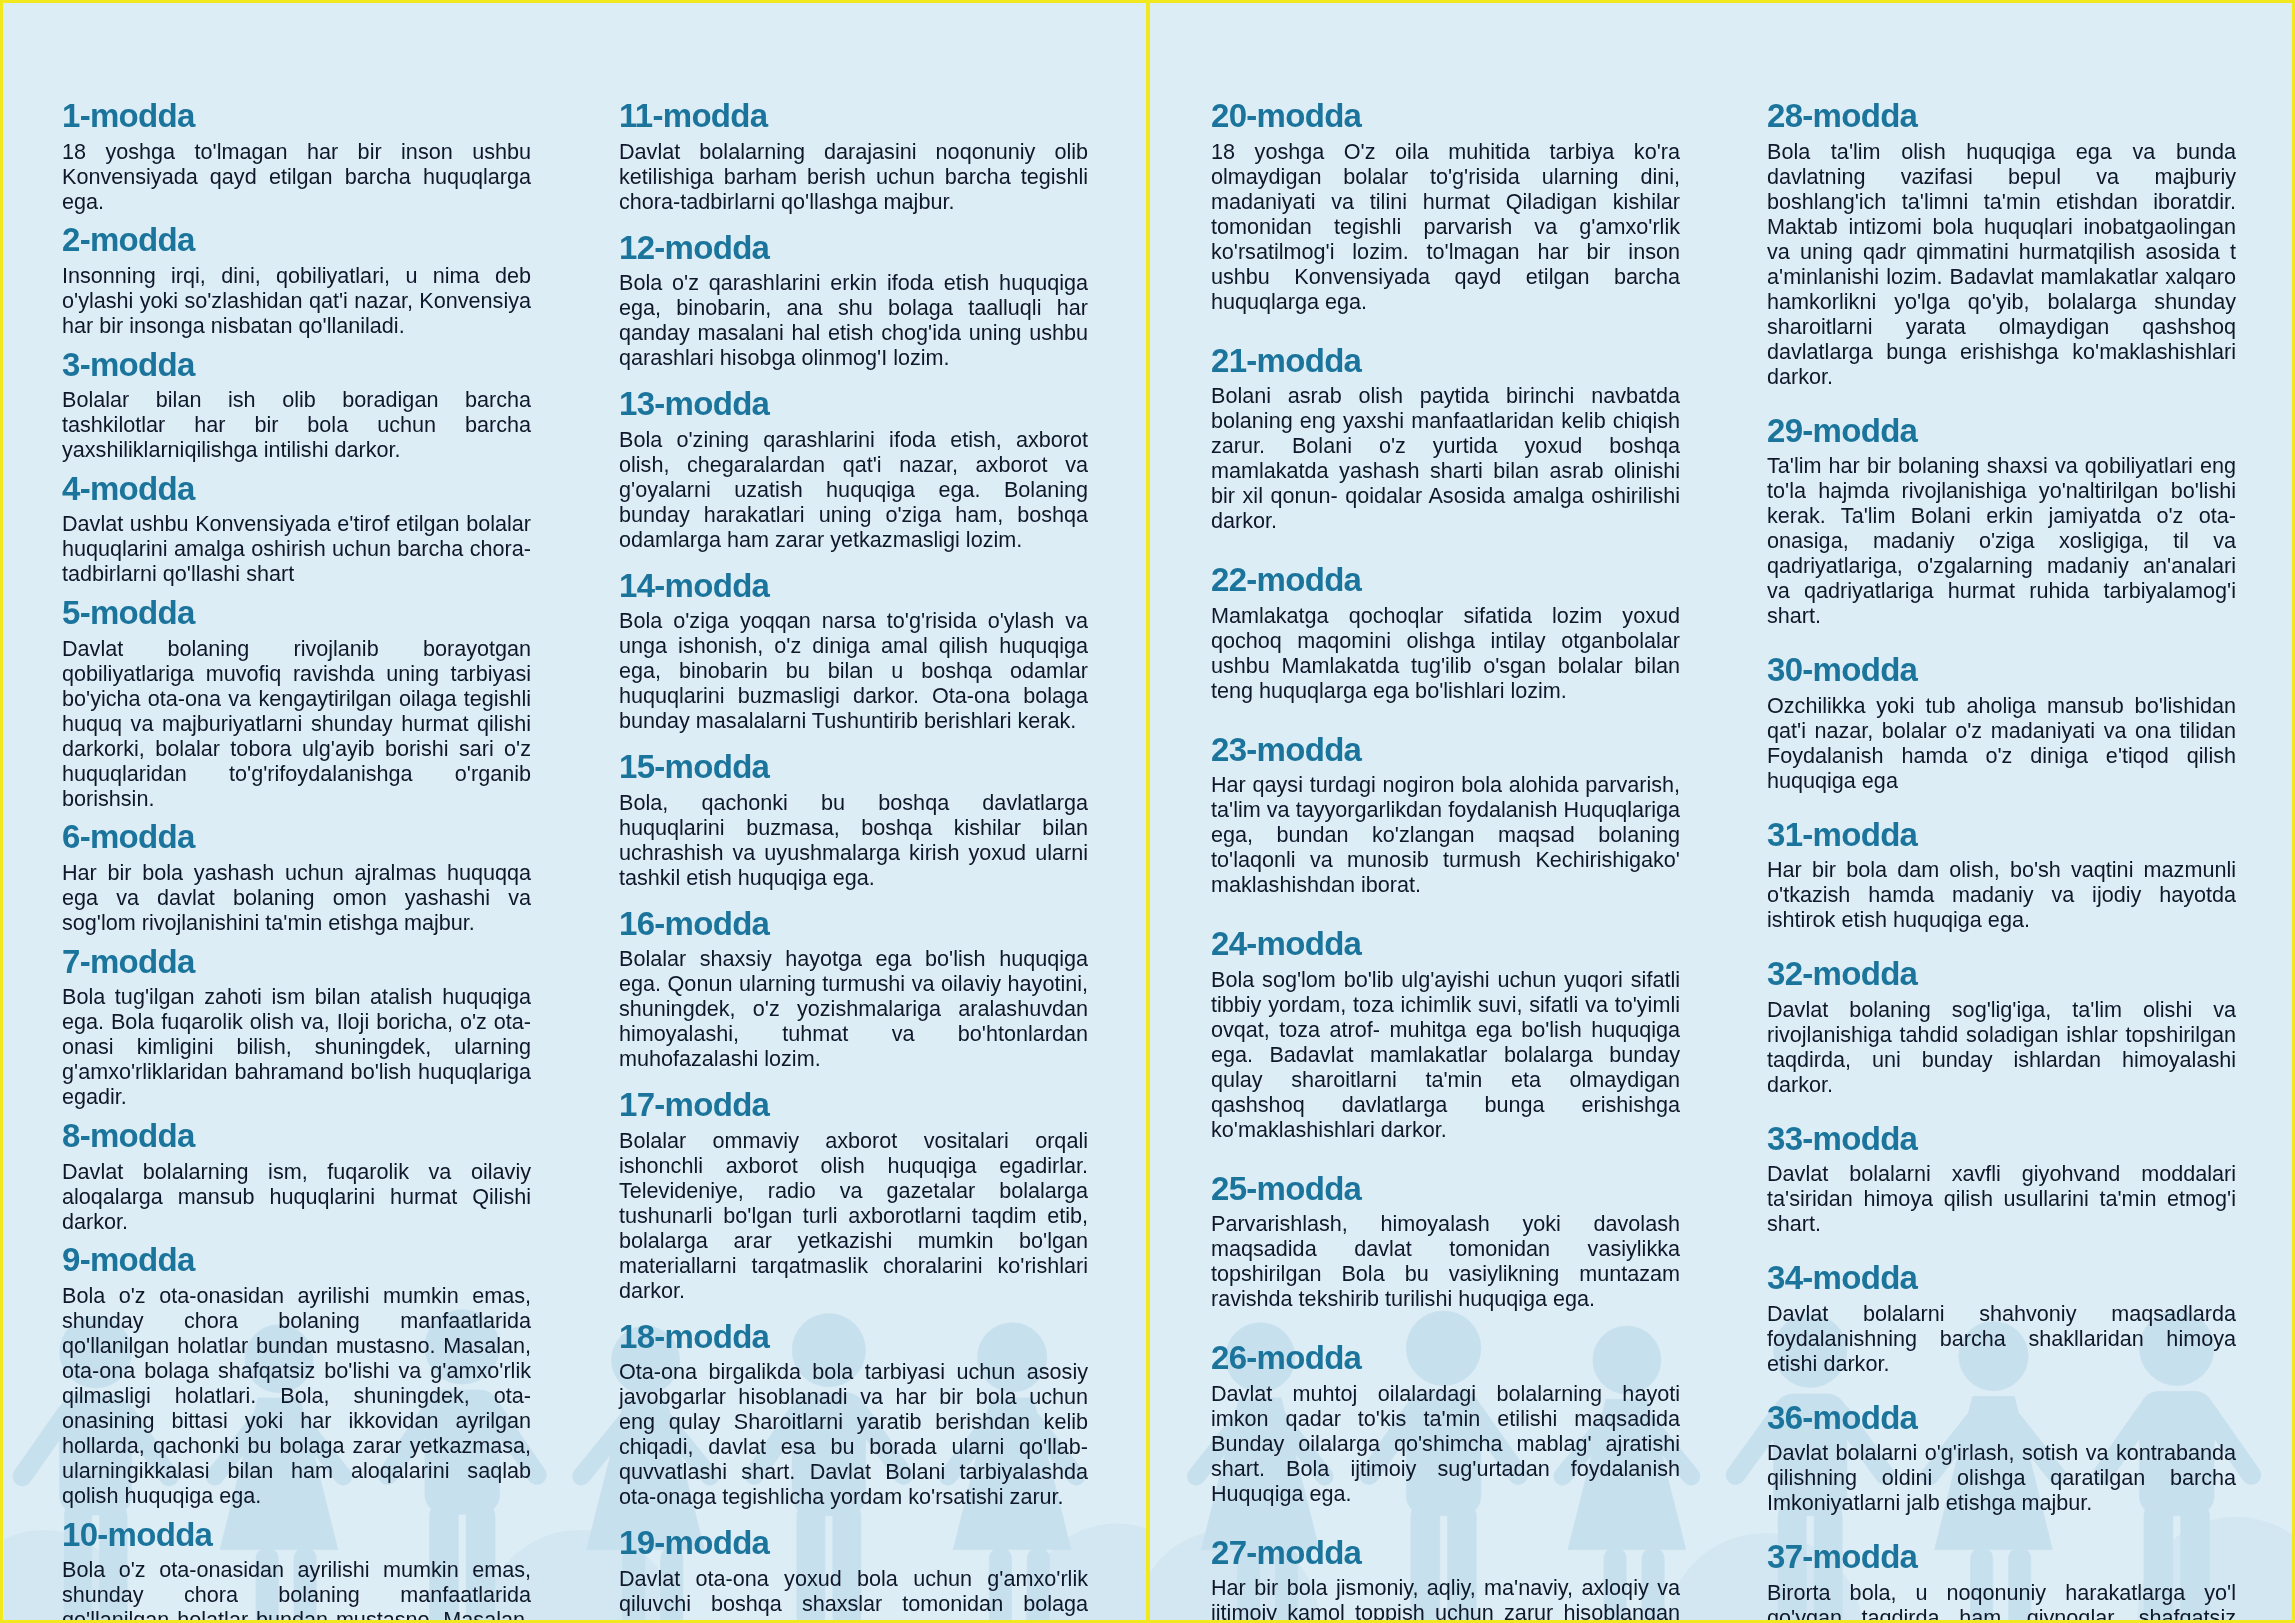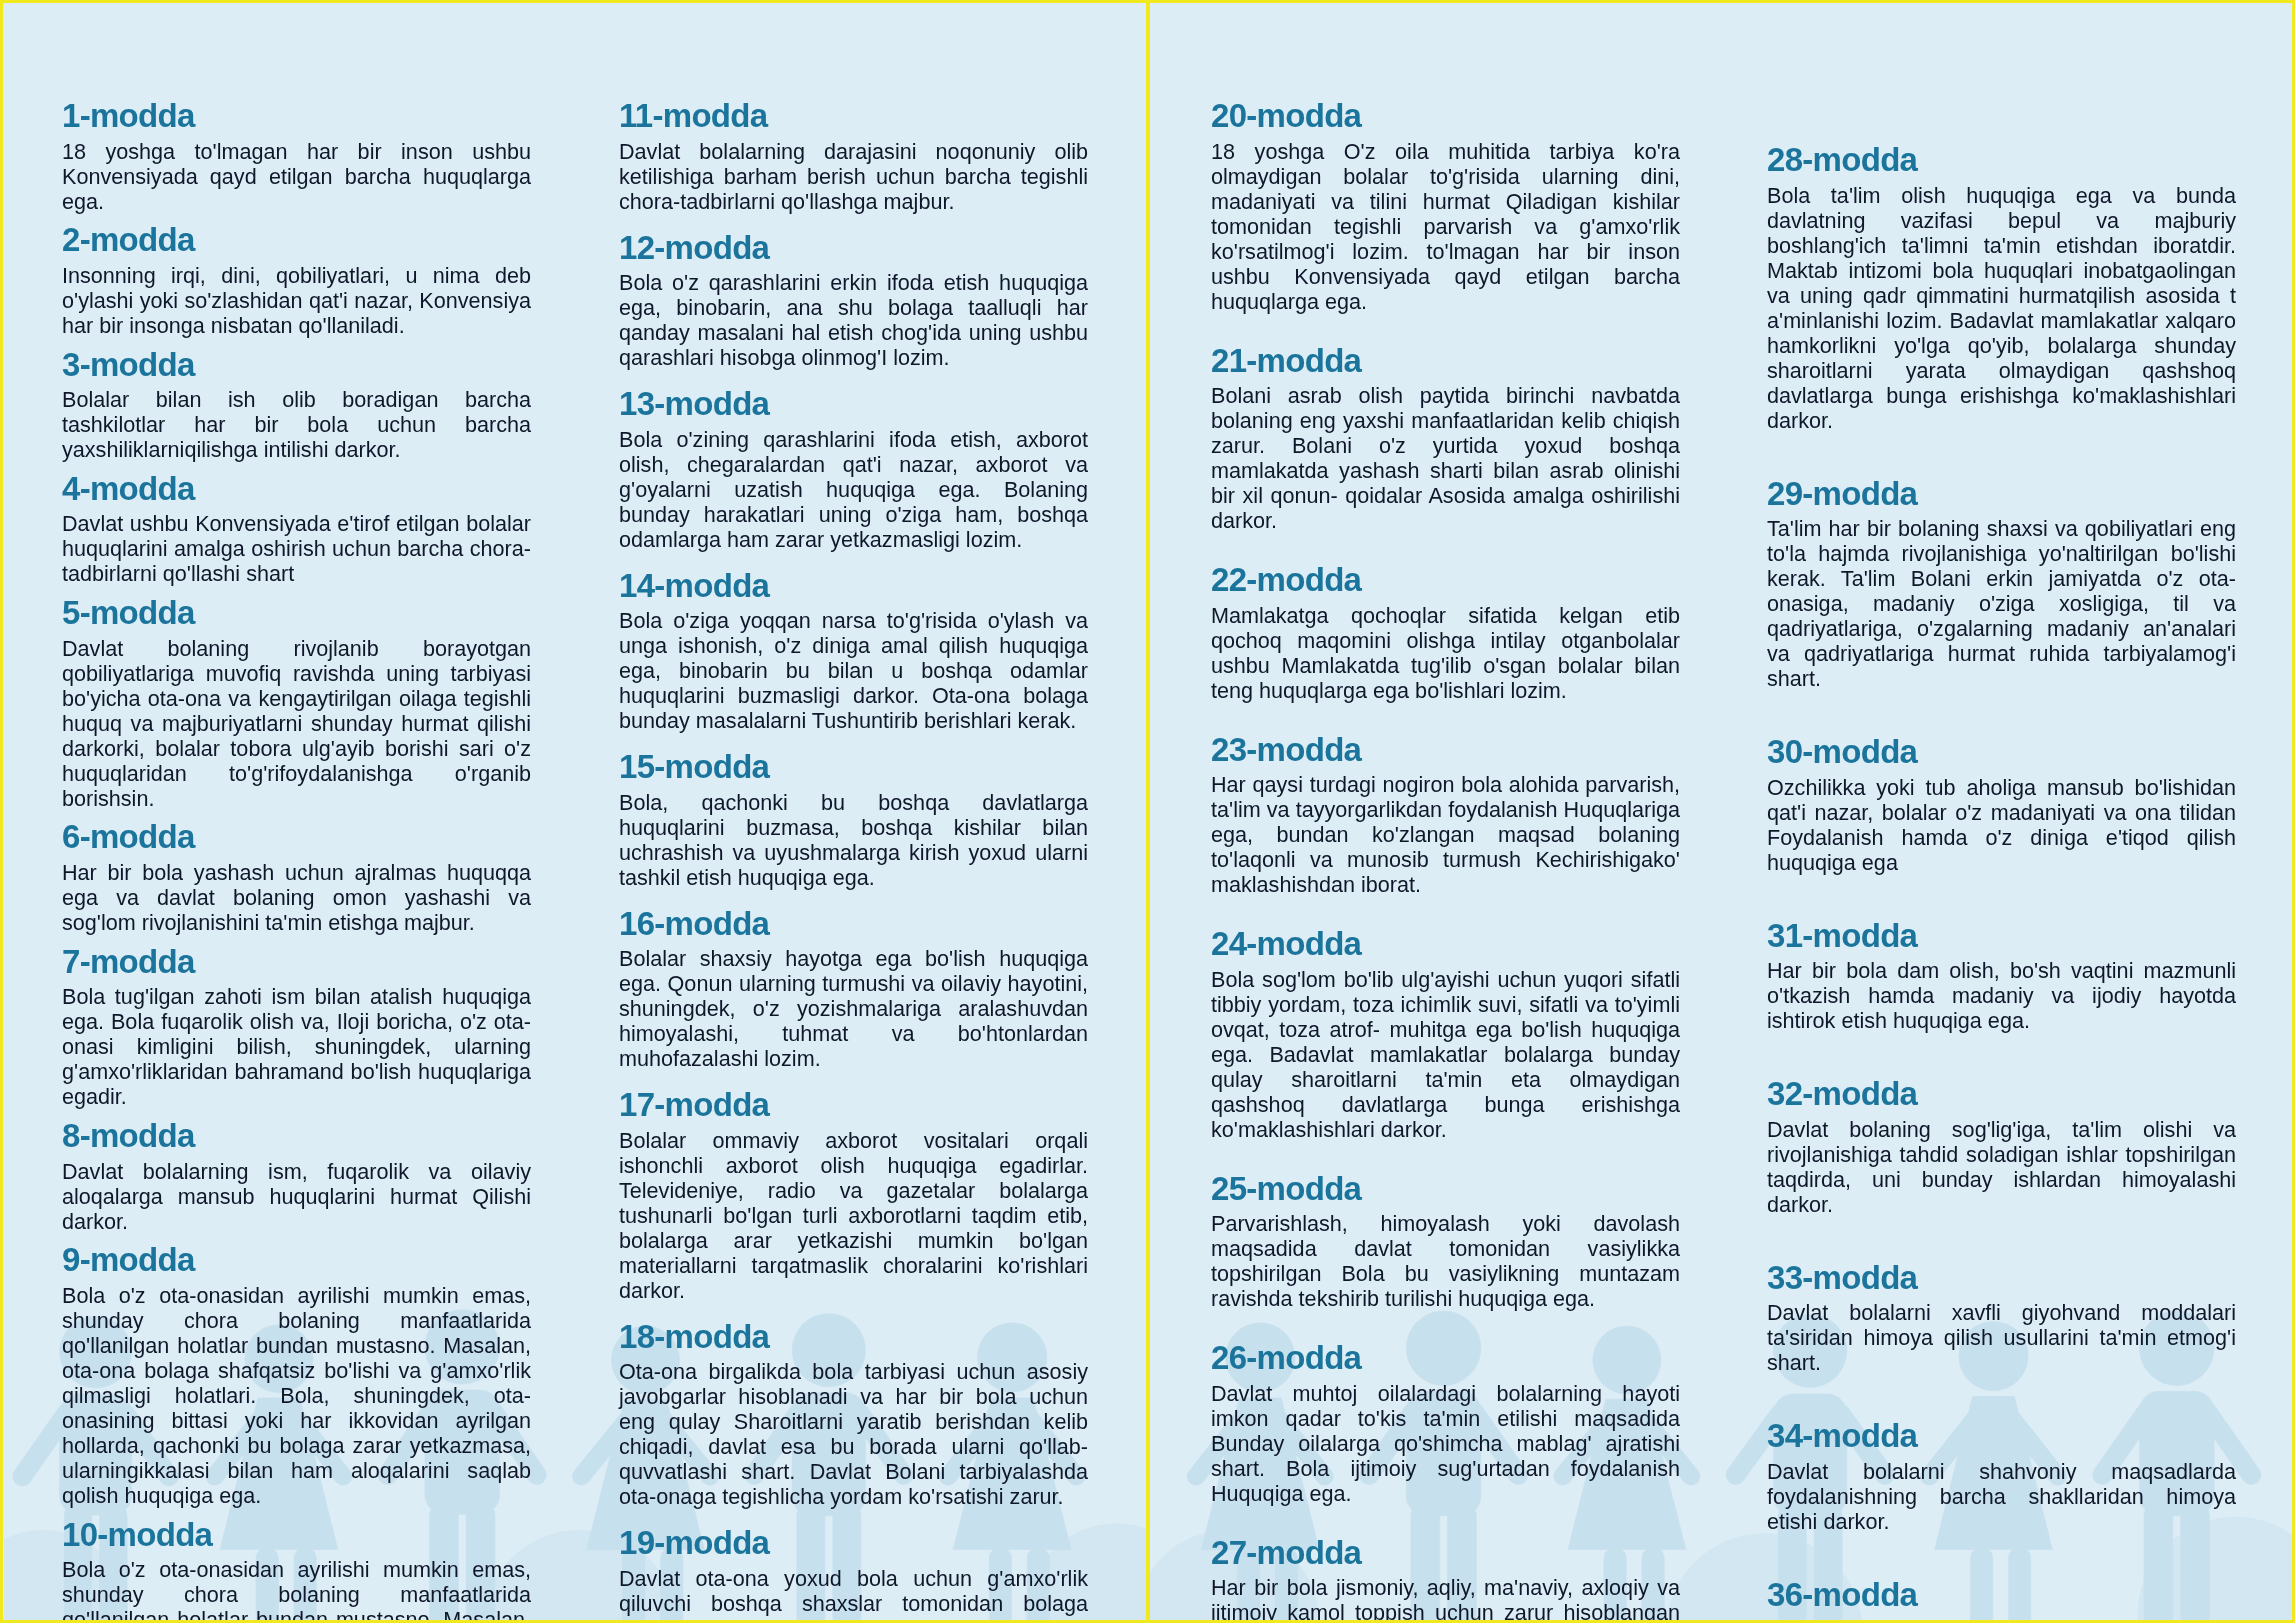--- a/index.html
+++ b/index.html
@@ -40,21 +40,21 @@
   }
   .article p{
     margin:0;
     font-size:21.6px;line-height:25px;
     color:#0f172a;
     text-align:justify;
   }
   .col-tight .article{margin-bottom:9.8px;}
   .col-med   .article{margin-bottom:17px;}
   .col-loose .article{margin-bottom:30px;}
-  .col-loose2 .article{margin-bottom:25px;margin-top:44px;}
+  .col-loose2 .article{margin-bottom:25px;}
 </style>
 </head>
 <body>
 
 <div class="poster">
 
   <svg class="sil sil-left" viewBox="0 0 1746 540" preserveAspectRatio="none" aria-hidden="true">
     <g fill="#d2e7f2">
       <circle cx="60" cy="520" r="130"></circle>
       <circle cx="880" cy="540" r="150"></circle>
@@ -244,21 +244,21 @@
     <section class="article">
       <h2>20-modda</h2>
       <p>18 yoshga O'z oila muhitida tarbiya ko'ra olmaydigan bolalar to'g'risida ularning dini, madaniyati va tilini hurmat Qiladigan kishilar tomonidan tegishli parvarish va g'amxo'rlik ko'rsatilmog'i lozim. to'lmagan har bir inson ushbu Konvensiyada qayd etilgan barcha huquqlarga ega.</p>
     </section>
     <section class="article">
       <h2>21-modda</h2>
       <p>Bolani asrab olish paytida birinchi navbatda bolaning eng yaxshi manfaatlaridan kelib chiqish zarur. Bolani o'z yurtida yoxud boshqa mamlakatda yashash sharti bilan asrab olinishi bir xil qonun- qoidalar Asosida amalga oshirilishi darkor.</p>
     </section>
     <section class="article">
       <h2>22-modda</h2>
-      <p>Mamlakatga qochoqlar sifatida kelgan etib qochoq maqomini olishga intilay otganbolalar ushbu Mamlakatda tug'ilib o'sgan bolalar bilan teng huquqlarga ega bo'lishlari lozim.</p>
+      <p>Mamlakatga qochoqlar sifatida lozim yoxud qochoq maqomini olishga intilay otganbolalar ushbu Mamlakatda tug'ilib o'sgan bolalar bilan teng huquqlarga ega bo'lishlari lozim.</p>
     </section>
     <section class="article">
       <h2>23-modda</h2>
       <p>Har qaysi turdagi nogiron bola alohida parvarish, ta'lim va tayyorgarlikdan foydalanish Huquqlariga ega, bundan ko'zlangan maqsad bolaning to'laqonli va munosib turmush Kechirishigako' maklashishdan iborat.</p>
     </section>
     <section class="article">
       <h2>24-modda</h2>
       <p>Bola sog'lom bo'lib ulg'ayishi uchun yuqori sifatli tibbiy yordam, toza ichimlik suvi, sifatli va to'yimli ovqat, toza atrof- muhitga ega bo'lish huquqiga ega. Badavlat mamlakatlar bolalarga bunday qulay sharoitlarni ta'min eta olmaydigan qashshoq davlatlarga bunga erishishga ko'maklashishlari darkor.</p>
     </section>
     <section class="article">

